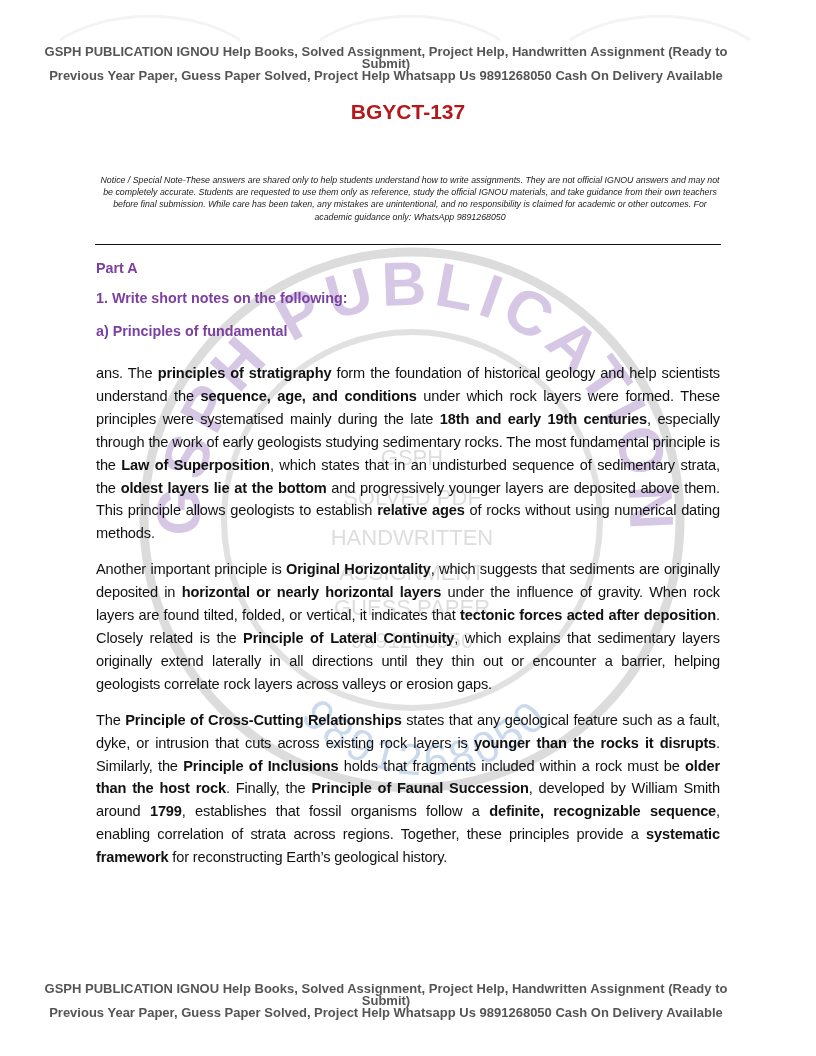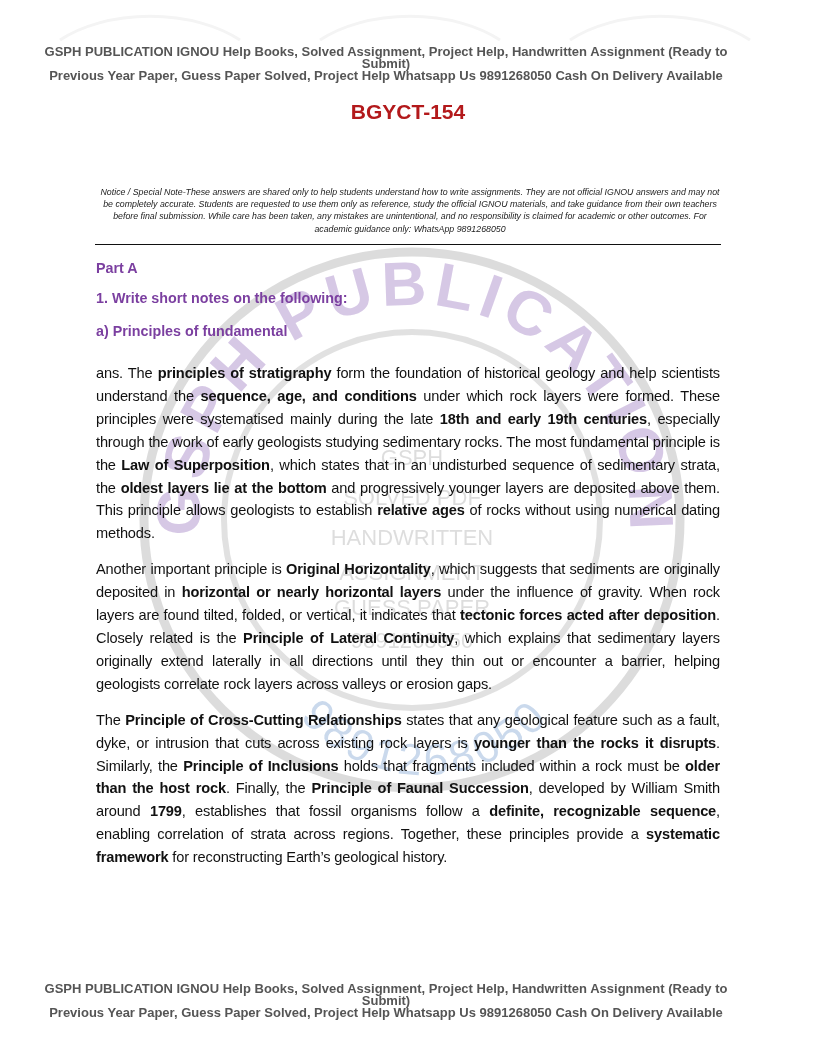--- a/index.html
+++ b/index.html
@@ -21,21 +21,21 @@
 
   .code-title {
     position: absolute; top: 100px; left: 0; width: 816px; text-align: center;
     font-size: 21px; font-weight: bold; color: #b3191b; z-index: 2;
   }
   .main-title {
     position: absolute; top: 145px; left: 0; width: 816px; text-align: center;
     font-size: 21px; font-weight: bold; color: #b3191b; z-index: 2;
   }
   .notice {
-    position: absolute; top: 186px; left: 95px; width: 630px; text-align: center;
+    position: absolute; top: 174px; left: 95px; width: 630px; text-align: center;
     font-size: 8.8px; font-style: italic; color: #222; line-height: 12.2px; z-index: 2;
   }
   .rule {
     position: absolute; top: 244px; left: 95px; width: 626px; height: 1px; background: #111; z-index: 2;
   }
 
   .content {
     position: absolute; top: 256px; left: 96px; width: 624px; z-index: 2;
   }
   .h-part, .h-q, .h-sub {
@@ -83,21 +83,21 @@
         <text x="412" y="615">GUESS PAPER</text>
         <text x="412" y="648">9891268050</text>
       </g>
   </svg>
 
   <div class="header-note">
     <div>GSPH PUBLICATION IGNOU Help Books, Solved Assignment, Project Help, Handwritten Assignment (Ready to Submit)</div>
     <div>Previous Year Paper, Guess Paper Solved, Project Help Whatsapp Us 9891268050 Cash On Delivery Available</div>
   </div>
 
-  <div class="code-title">BGYCT-154</div>
+  <div class="code-title">BGYCT-137</div>
 
   <div class="notice">Notice / Special Note-These answers are shared only to help students understand how to write assignments. They are not official IGNOU answers and may not be completely accurate. Students are requested to use them only as reference, study the official IGNOU materials, and take guidance from their own teachers before final submission. While care has been taken, any mistakes are unintentional, and no responsibility is claimed for academic or other outcomes. For academic guidance only: WhatsApp 9891268050</div>
   <div class="rule"></div>
 
   <div class="content">
     <div class="h-part">Part A</div>
     <div class="h-q">1. Write short notes on the following:</div>
     <div class="h-sub">a) Principles of fundamental</div>
     <p class="para"><span>ans. The </span><b>principles of stratigraphy</b><span> form the foundation of historical geology and help scientists understand the </span><b>sequence, age, and conditions</b><span> under which rock layers were formed. These principles were systematised mainly during the late </span><b>18th and early 19th centuries</b><span>, especially through the work of early geologists studying sedimentary rocks. The most fundamental principle is the </span><b>Law of Superposition</b><span>, which states that in an undisturbed sequence of sedimentary strata, the </span><b>oldest layers lie at the bottom</b><span> and progressively younger layers are deposited above them. This principle allows geologists to establish </span><b>relative ages</b><span> of rocks without using numerical dating methods.</span></p>
     <p class="para"><span>Another important principle is </span><b>Original Horizontality</b><span>, which suggests that sediments are originally deposited in </span><b>horizontal or nearly horizontal layers</b><span> under the influence of gravity. When rock layers are found tilted, folded, or vertical, it indicates that </span><b>tectonic forces acted after deposition</b><span>. Closely related is the </span><b>Principle of Lateral Continuity</b><span>, which explains that sedimentary layers originally extend laterally in all directions until they thin out or encounter a barrier, helping geologists correlate rock layers across valleys or erosion gaps.</span></p>

